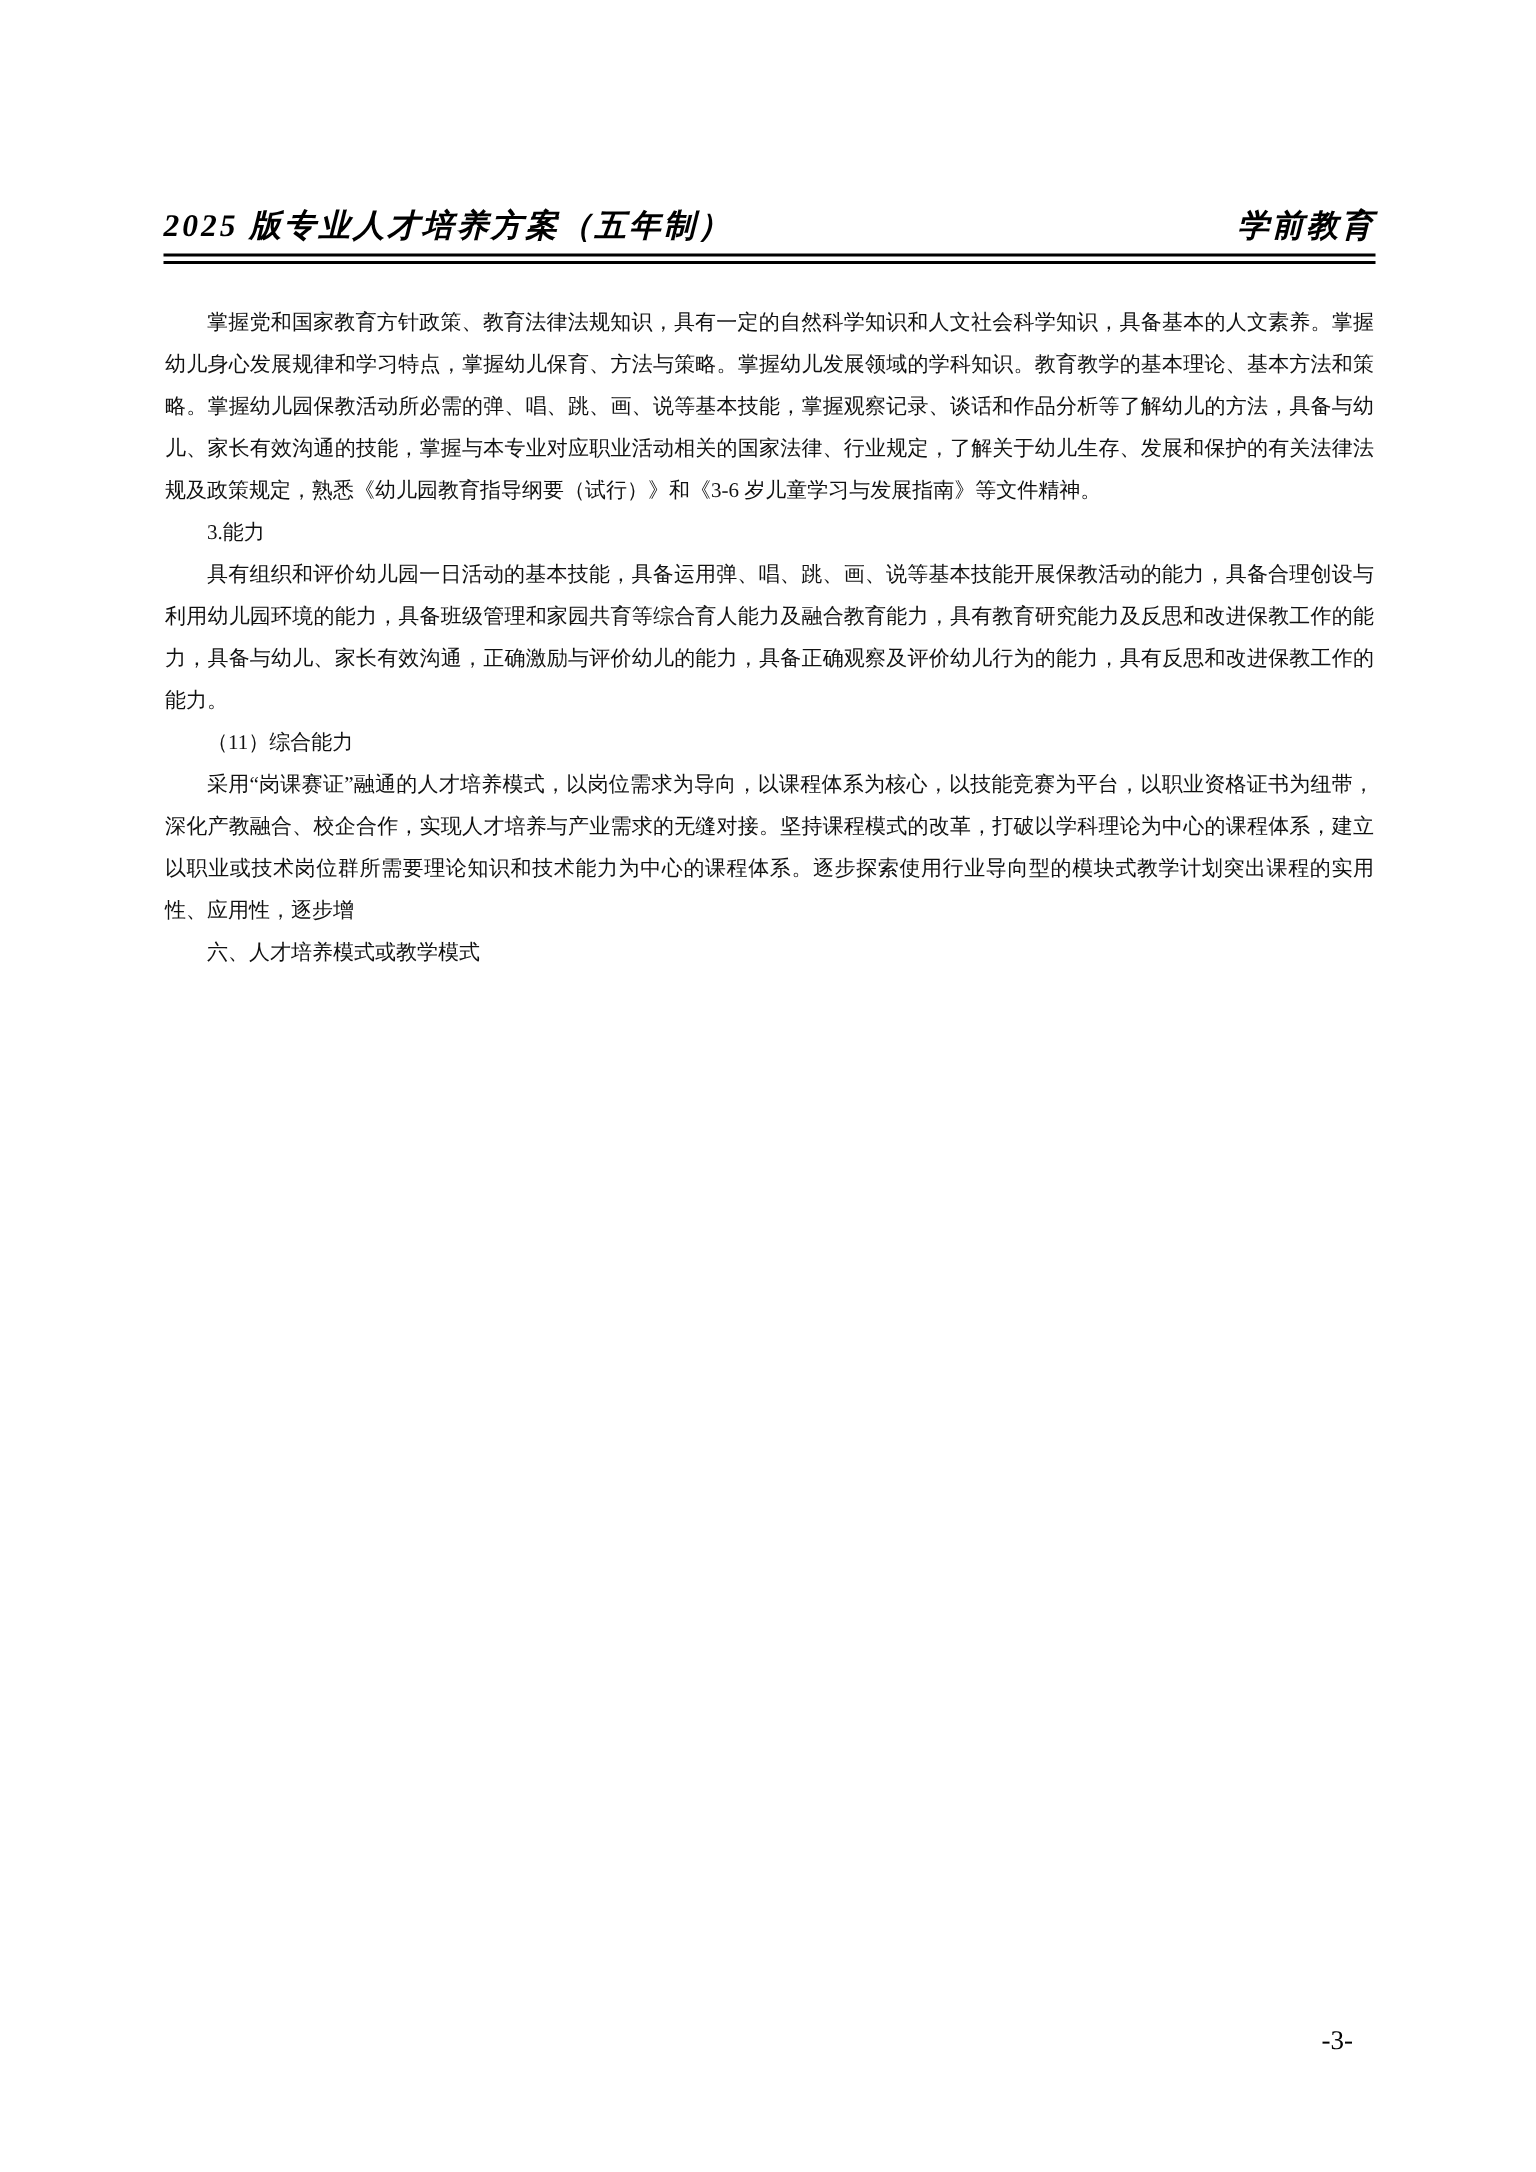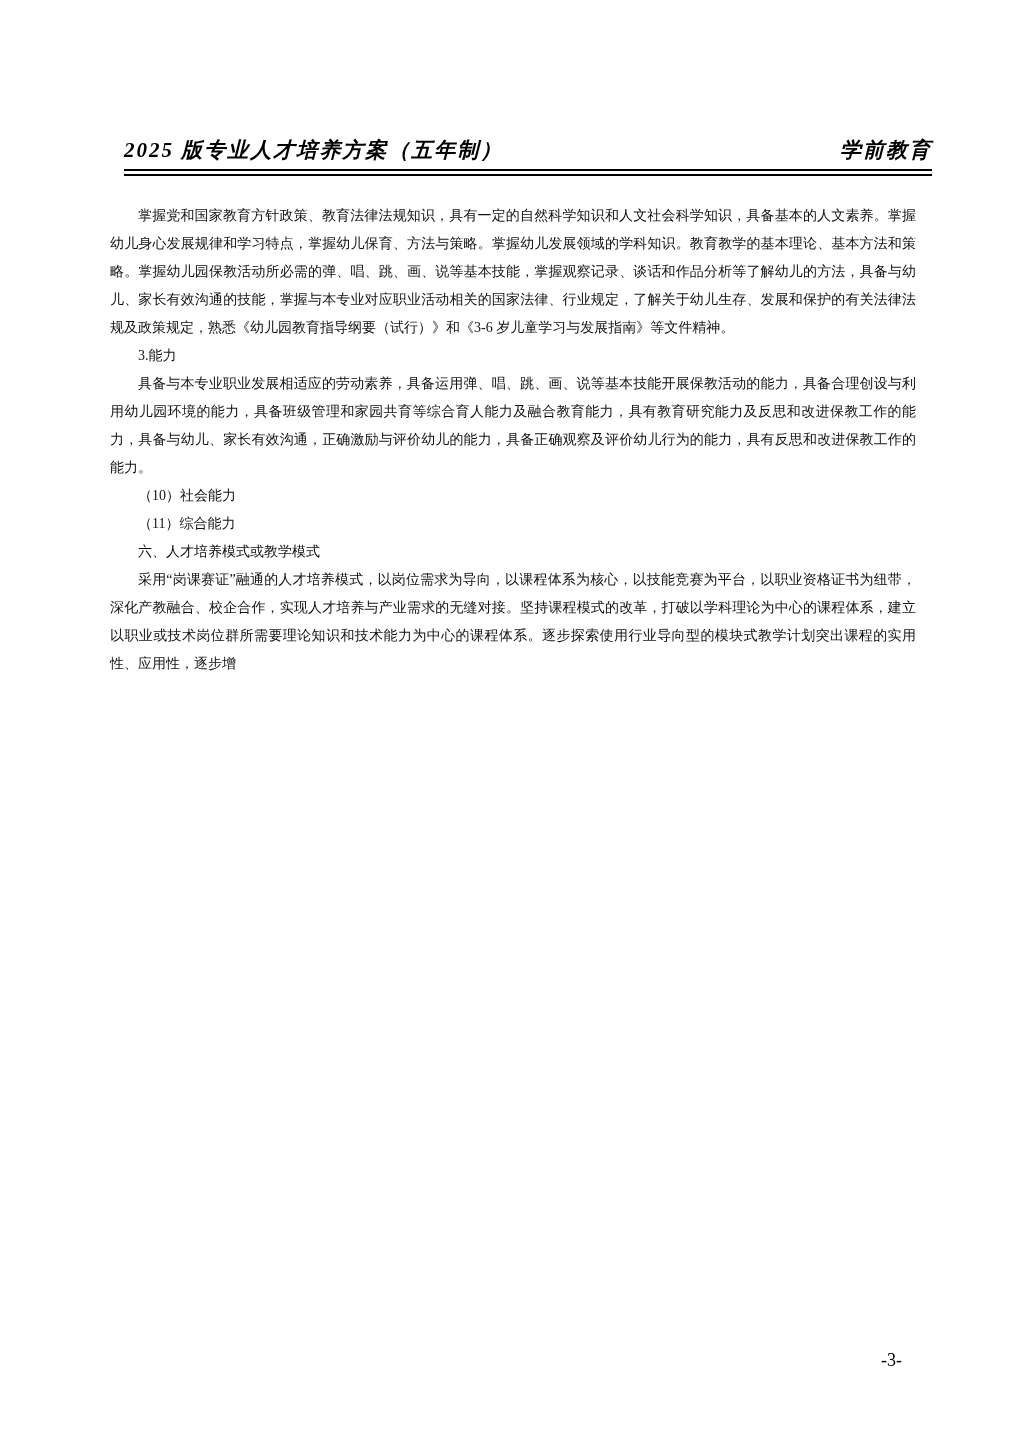--- a/index.html
+++ b/index.html
@@ -8,21 +8,21 @@
     width: 1024px;
     height: 1448px;
     margin: 0 auto;
     background: #ffffff;
     color: #111111;
     font-family: "Liberation Serif", "DejaVu Serif", serif;
     overflow: hidden;
   }
   .doc-header {
     position: absolute;
-    left: 124px;
+    left: 109px;
     width: 808px;
     top: 136px;
   }
   .header-row {
     display: flex;
     justify-content: space-between;
     align-items: flex-end;
     font-size: 21px;
     font-weight: bold;
     font-style: italic;
@@ -67,24 +67,23 @@
     <div class="header-row">
       <span>2025 版专业人才培养方案（五年制）</span>
       <span>学前教育</span>
     </div>
     <div class="header-rule"></div>
   </header>
 
   <main class="doc-body">
     <p>掌握党和国家教育方针政策、教育法律法规知识，具有一定的自然科学知识和人文社会科学知识，具备基本的人文素养。掌握幼儿身心发展规律和学习特点，掌握幼儿保育、方法与策略。掌握幼儿发展领域的学科知识。教育教学的基本理论、基本方法和策略。掌握幼儿园保教活动所必需的弹、唱、跳、画、说等基本技能，掌握观察记录、谈话和作品分析等了解幼儿的方法，具备与幼儿、家长有效沟通的技能，掌握与本专业对应职业活动相关的国家法律、行业规定，了解关于幼儿生存、发展和保护的有关法律法规及政策规定，熟悉《幼儿园教育指导纲要（试行）》和《3-6 岁儿童学习与发展指南》等文件精神。</p>
     <p>3.能力</p>
-    <p>具备与本专业职业发展相适应的劳动素养，具备运用弹、唱、跳、画、说等基本技能开展保教活动的能力，具备合理创设与利用幼儿园环境的能力，具备班级管理和家园共育等综合育人能力及融合教育能力，具有教育研究能力及反思和改进保教工作的能力，具备与幼儿、家长有效沟通，正确激励与评价幼儿的能力，具备正确观察及评价幼儿行为的能力，具有反思和改进保教工作的能力。</p>
-    <p>（10）社会能力</p>
+    <p>具有组织和评价幼儿园一日活动的基本技能，具备运用弹、唱、跳、画、说等基本技能开展保教活动的能力，具备合理创设与利用幼儿园环境的能力，具备班级管理和家园共育等综合育人能力及融合教育能力，具有教育研究能力及反思和改进保教工作的能力，具备与幼儿、家长有效沟通，正确激励与评价幼儿的能力，具备正确观察及评价幼儿行为的能力，具有反思和改进保教工作的能力。</p>
     <p>（11）综合能力</p>
+    <p>采用“岗课赛证”融通的人才培养模式，以岗位需求为导向，以课程体系为核心，以技能竞赛为平台，以职业资格证书为纽带，深化产教融合、校企合作，实现人才培养与产业需求的无缝对接。坚持课程模式的改革，打破以学科理论为中心的课程体系，建立以职业或技术岗位群所需要理论知识和技术能力为中心的课程体系。逐步探索使用行业导向型的模块式教学计划突出课程的实用性、应用性，逐步增</p>
     <p>六、人才培养模式或教学模式</p>
-    <p>采用“岗课赛证”融通的人才培养模式，以岗位需求为导向，以课程体系为核心，以技能竞赛为平台，以职业资格证书为纽带，深化产教融合、校企合作，实现人才培养与产业需求的无缝对接。坚持课程模式的改革，打破以学科理论为中心的课程体系，建立以职业或技术岗位群所需要理论知识和技术能力为中心的课程体系。逐步探索使用行业导向型的模块式教学计划突出课程的实用性、应用性，逐步增</p>
   </main>
 
   <footer>
     <span class="page-number">-3-</span>
   </footer>
 
 </div>
 
 </body></html>

